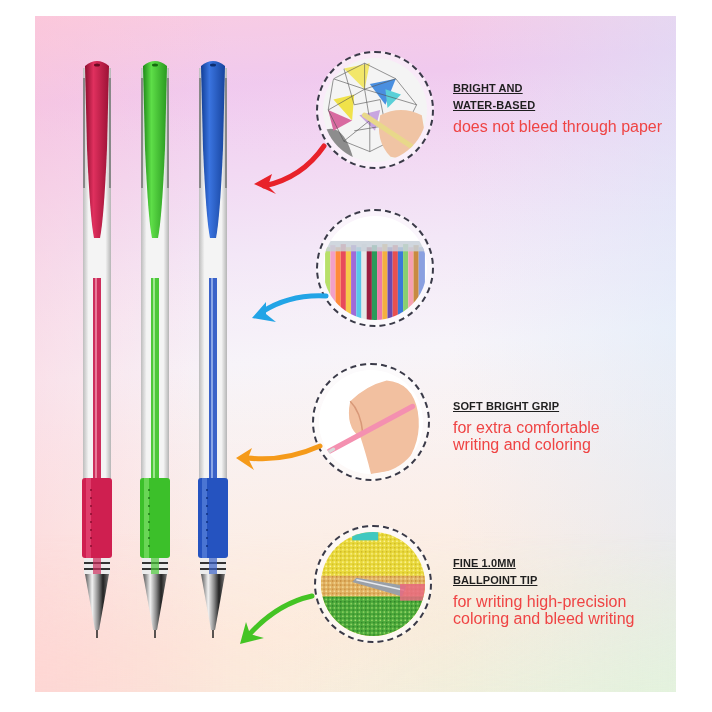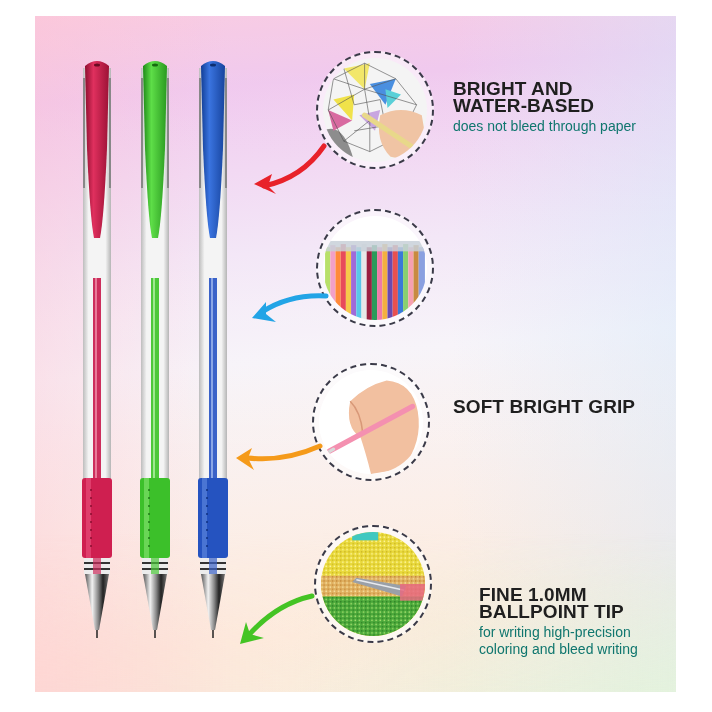--- a/index.html
+++ b/index.html
@@ -34,22 +34,22 @@
     border:2px dashed #3a3a48; box-sizing:border-box; padding:5px;
     background:rgba(255,255,255,0.6);
   }
   .circle .inner { width:100%; height:100%; border-radius:50%; overflow:hidden; position:relative; }
   .circle svg { width:100%; height:100%; display:block; }
 
   .arrow { position:absolute; }
   .arrow svg { display:block; }
 
   .feature-text { position:absolute; left:453px; width:220px; color:#2a2a2a; }
-  .feature-title { font-weight:bold; font-size:19px; line-height:17px; letter-spacing:0.1px; color:#1f1f1f; }
-  .feature-desc { font-size:14px; line-height:17px; color:#0f766e; margin-top:4px; }
+  .feature-title { font-weight:bold; font-size:11px; line-height:17px; letter-spacing:0.1px; color:#1f1f1f;text-decoration:underline; }
+  .feature-desc { font-size:16px; line-height:17px; color:#ef4444; margin-top:4px; }
 </style>
 </head>
 <body>
 
 <div class="panel">
   <div class="layer"></div>
 </div>
 
 <div class="pen" style="left:80px;">
   <svg viewBox="0 0 34 580">
@@ -258,20 +258,21 @@
   </div>
 </div>
 <div class="arrow" style="left:234px; top:438px;">
   <svg width="90" height="40" viewBox="0 0 90 40">
       <path d="M86 8 Q50 24 14 20" stroke="#f59a1a" stroke-width="5" fill="none" stroke-linecap="round"></path>
       <path d="M2 20 L18 10 L14 20 L20 32 Z" fill="#f59a1a"></path>
     </svg>
 </div>
 <div class="feature-text" style="top:398px;">
   <div class="feature-title">SOFT BRIGHT GRIP</div>
+  <div class="feature-desc"><span>for extra comfortable</span><br><span>writing and coloring</span></div>
 </div>
 
 <div class="circle" style="left:314px; top:525px;">
   <div class="inner">
     <svg viewBox="0 0 100 100">
       <defs>
         <pattern id="glitY" width="4" height="4" patternUnits="userSpaceOnUse">
             <rect width="4" height="4" fill="#e8d83a"></rect>
             <circle cx="1" cy="1" r="0.8" fill="#fff6a0"></circle>
             <circle cx="3" cy="3" r="0.7" fill="#c8b020"></circle>
@@ -296,16 +297,16 @@
       <rect x="76" y="50" width="24" height="16" fill="#e86a80" opacity="0.85"></rect>
     </svg>
   </div>
 </div>
 <div class="arrow" style="left:236px; top:590px;">
   <svg width="80" height="60" viewBox="0 0 80 60">
       <path d="M76 6 Q40 14 12 46" stroke="#44c424" stroke-width="5" fill="none" stroke-linecap="round"></path>
       <path d="M4 54 L10 32 L14 44 L28 48 Z" fill="#44c424"></path>
     </svg>
 </div>
-<div class="feature-text" style="top:586px;margin-left:26px;">
+<div class="feature-text" style="top:555px;">
   <div class="feature-title"><span>FINE 1.0MM</span><br><span>BALLPOINT TIP</span></div>
   <div class="feature-desc"><span>for writing high-precision</span><br><span>coloring and bleed writing</span></div>
 </div>
 
 </body></html>

